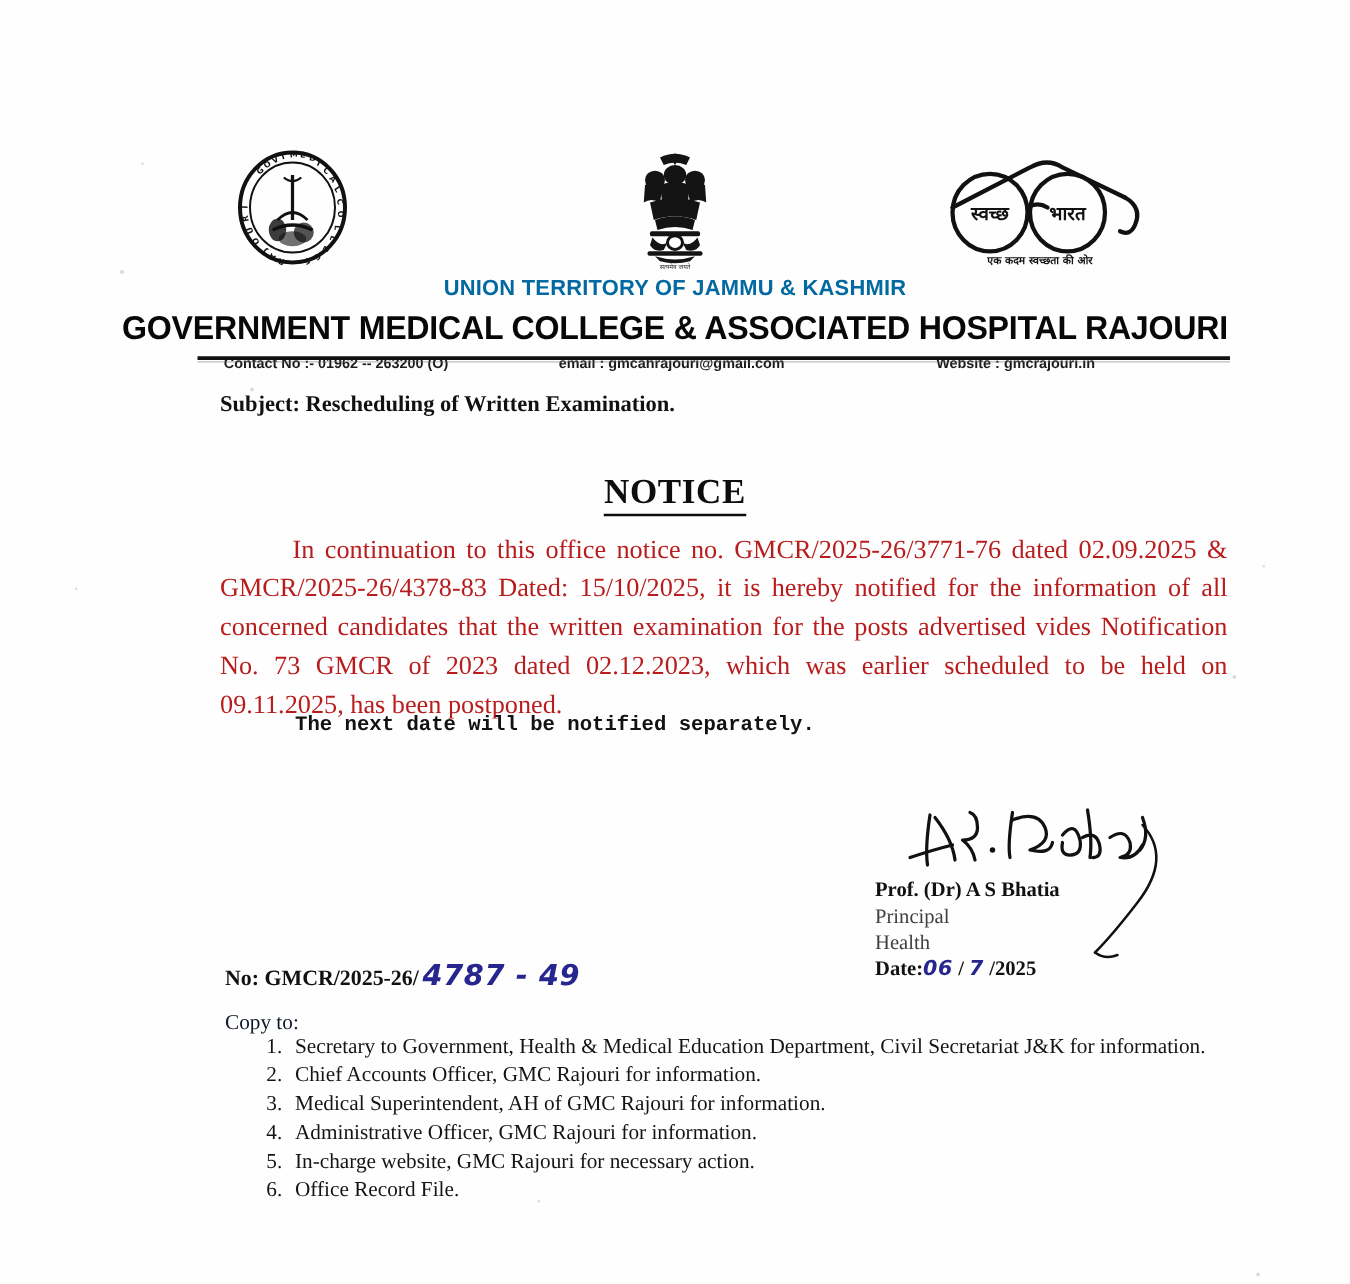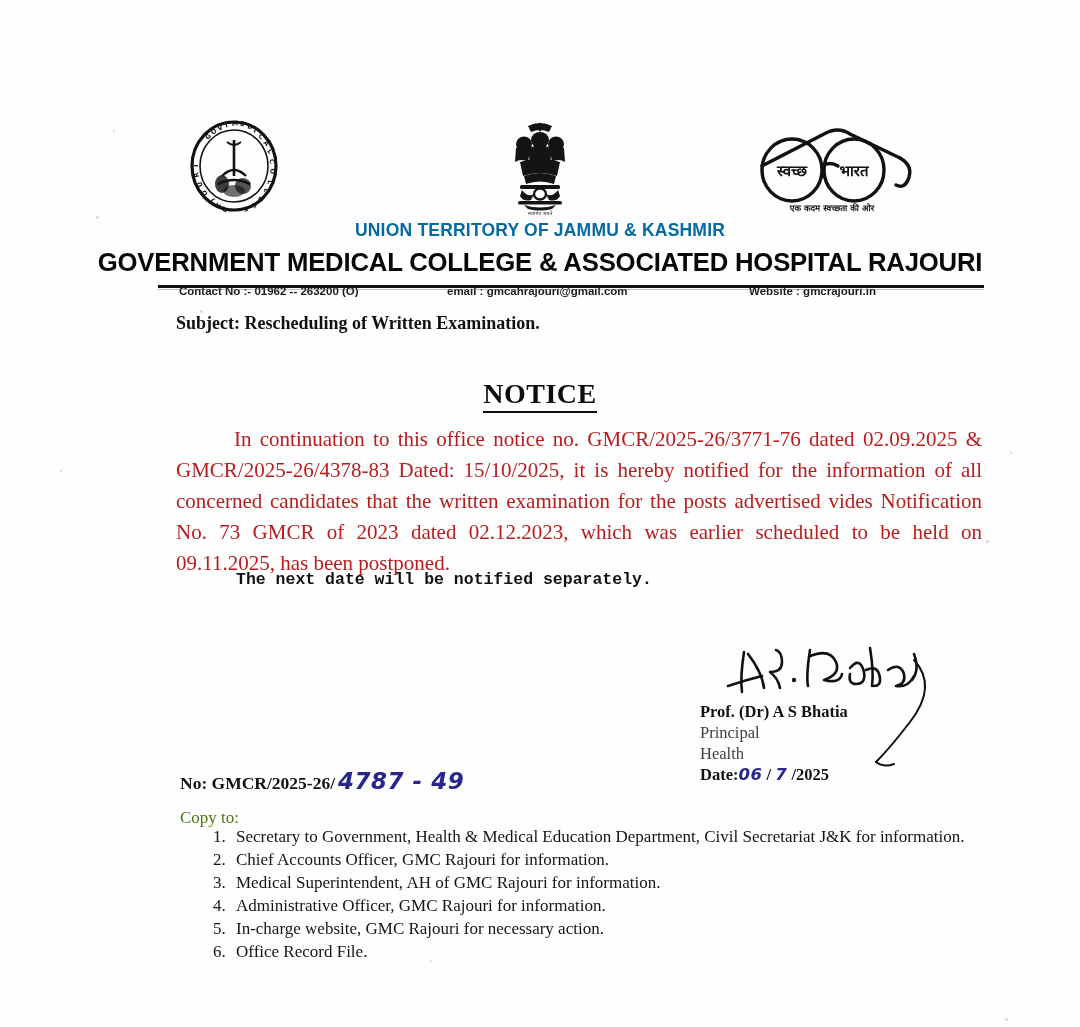--- a/index.html
+++ b/index.html
@@ -198,21 +198,21 @@
   .ref-no .hand {
     font-size: 23px;
     margin-left: 3px;
   }
   .copy-head {
     position: absolute;
     left: 180px;
     top: 808px;
     font-family: "Liberation Serif", serif;
     font-size: 17px;
-    color: #4d7c0f;
+    color: #0f172a;
   }
   .copy-list {
     position: absolute;
     left: 196px;
     top: 826px;
     width: 760px;
     margin: 0;
     padding-left: 34px;
     font-family: "Liberation Serif", serif;
     font-size: 17px;

